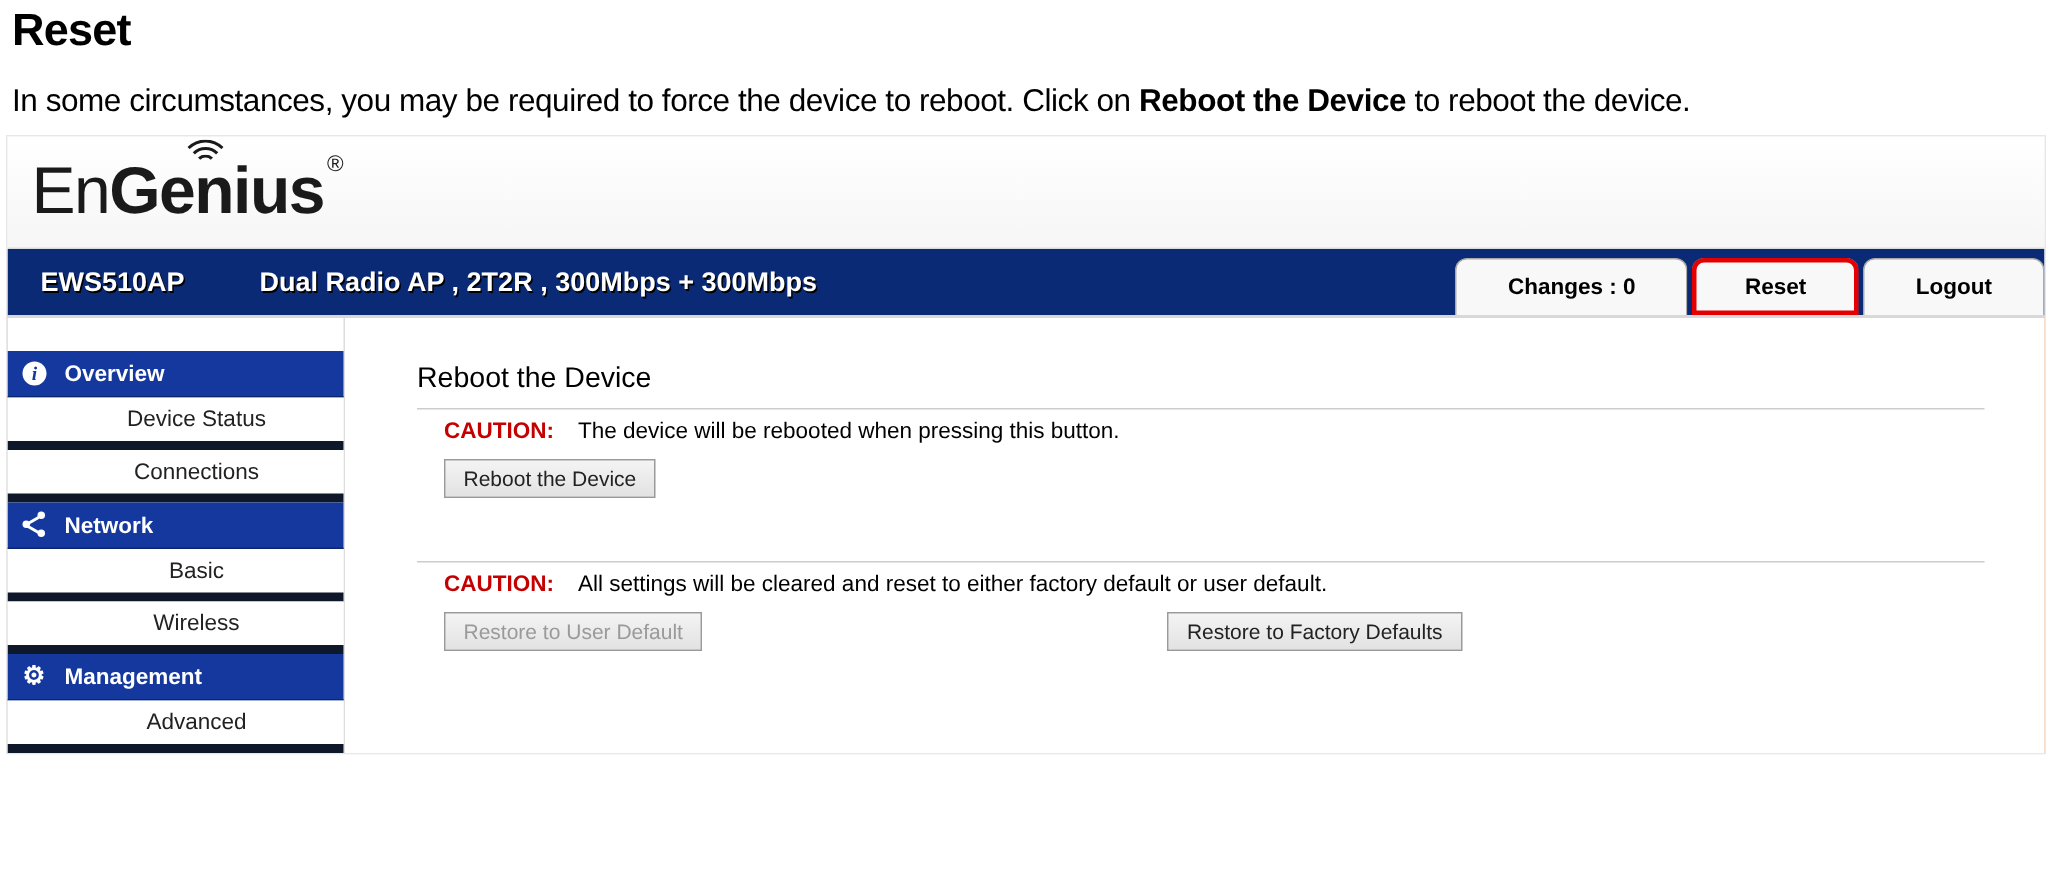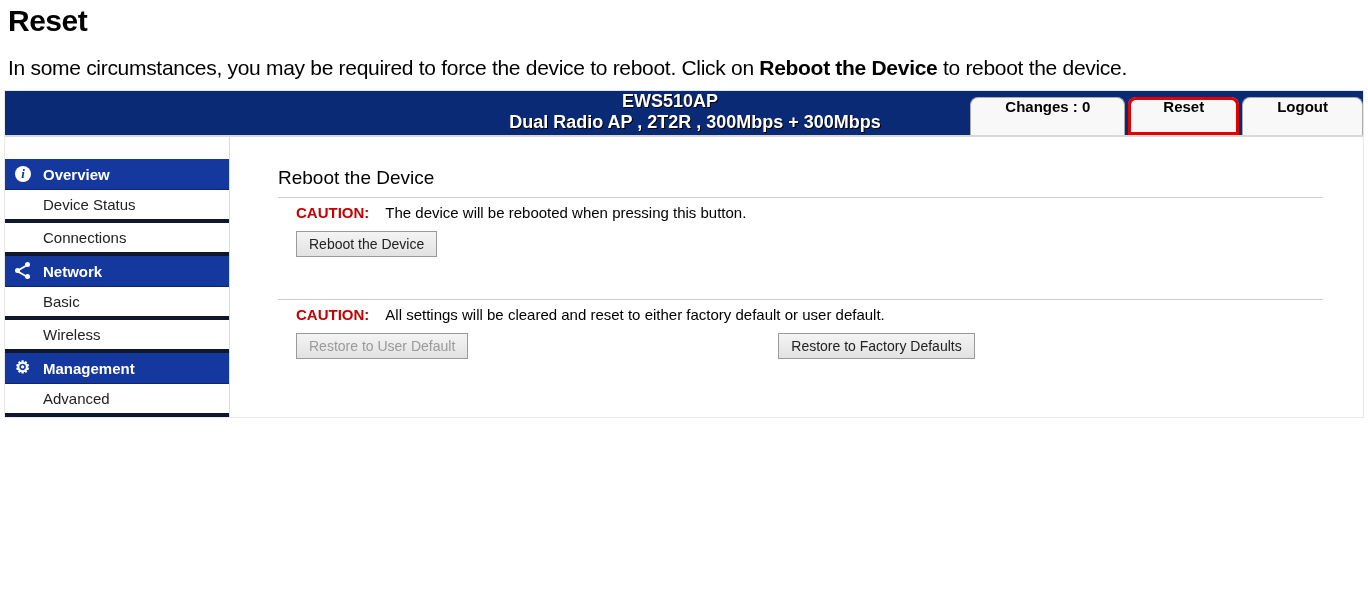--- a/index.html
+++ b/index.html
@@ -80,21 +80,20 @@
 
   
   .top-bar {
     background: #0a2a76;
     height: 44px;
     display: flex;
     align-items: center;
     color: #fff;
     padding: 0 0 0 22px;
     position: relative;
-    flex-direction: column;
   }
   .top-bar-model {
     font-size: 18px;
     font-weight: 700;
     margin-right: 50px;
     color: #fff;
     text-shadow: 1px 1px 0 #000;
   }
   .top-bar-desc {
     font-size: 18px;
@@ -111,20 +110,21 @@
   }
   .top-tab {
     background: #f8f8f8;
     color: #000;
     font-size: 15px;
     font-weight: 700;
     padding: 0 34px;
     border-top-left-radius: 8px;
     border-top-right-radius: 8px;
     display: flex;
+    align-items: center;
     margin-left: 3px;
     text-shadow: none;
     cursor: pointer;
     border: 1px solid #aaa;
     border-bottom: none;
     position: relative;
   }
   .top-tab.highlighted { outline: 3px solid #e40000; outline-offset: -3px; }
 
   
@@ -148,22 +148,23 @@
     display: flex;
     align-items: center;
     gap: 10px;
     border-bottom: 1px solid #0a2670;
   }
   .side-item {
     background: #fff;
     color: #222;
     font-size: 15px;
     padding: 6px 10px 6px 38px;
-    border-bottom: 4px solid #0f172a;
+    border-bottom: 6px solid #0f172a;
     cursor: pointer;
+    text-align: center;
   }
   .side-icon {
     display: inline-block;
     width: 18px;
     height: 18px;
     position: relative;
   }
   .icon-info-circle::before {
     content: "i";
     position: absolute;
@@ -266,20 +267,32 @@
 
 <div class="doc-area">
   <h1 class="doc-heading">Reset</h1>
   <p class="doc-paragraph">
     <span>In some circumstances, you may be required to force the device to reboot. Click on </span><span class="bold">Reboot the Device</span><span> to reboot the device.</span>
   </p>
 </div>
 
 <div class="ui-shot">
 
+  <div class="logo-row">
+    <div class="logo-text">
+      <span class="logo-wifi">
+        <span class="arc1"></span>
+          <span class="arc2"></span>
+          <span class="arc3"></span>
+      </span>
+      <span class="thin">En</span>
+        <span class="bold">Genius</span>
+        <span class="logo-reg">®</span>
+    </div>
+  </div>
 
   <div class="top-bar">
     <span class="top-bar-model">EWS510AP</span>
     <span class="top-bar-desc">Dual Radio AP , 2T2R , 300Mbps + 300Mbps</span>
     <div class="top-bar-tabs">
       <div class="top-tab">
         <span>Changes : 0</span>
       </div>
       <div class="top-tab highlighted">
         <span>Reset</span>

